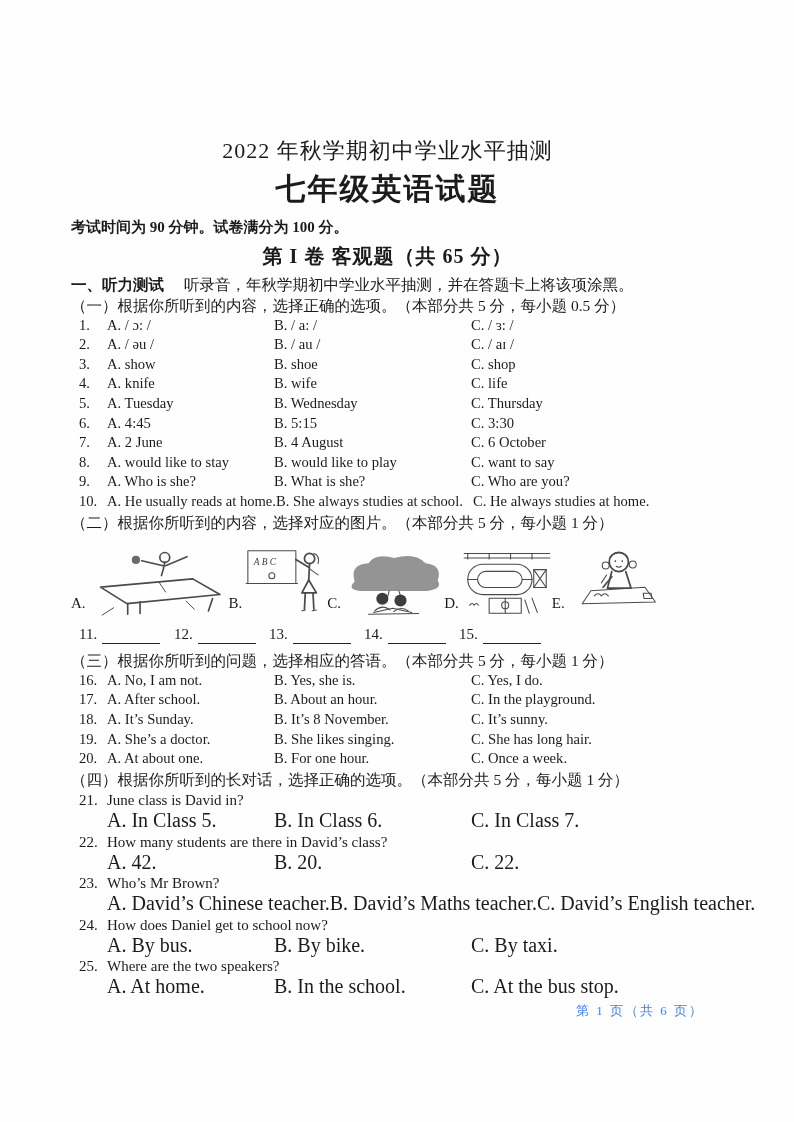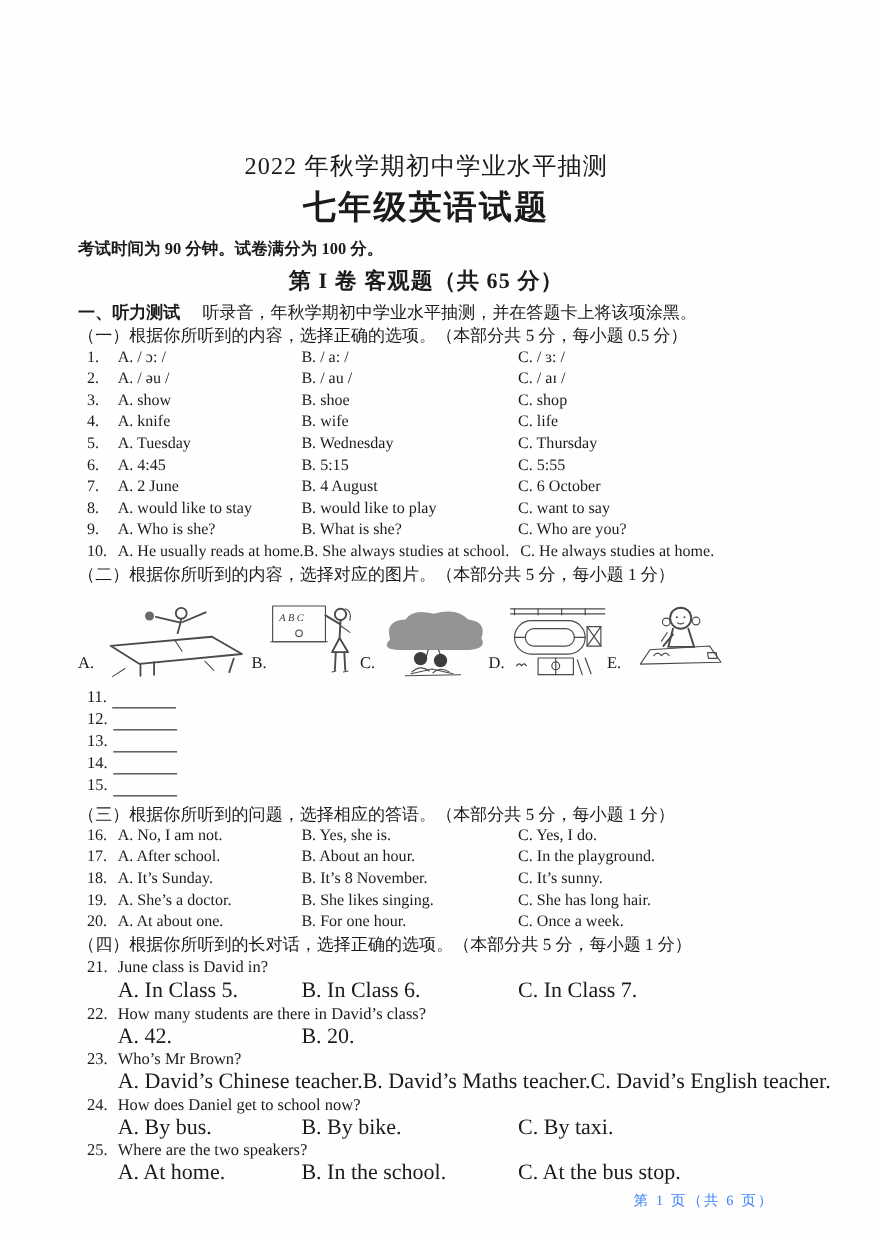--- a/index.html
+++ b/index.html
@@ -27,21 +27,21 @@
   .oB{flex:0 0 197px;overflow:visible;}
   .oC{flex:1;overflow:visible;}
   
   .pics-row{display:flex;align-items:flex-end;width:662px;margin-top:4px;height:80px;}
   .pic-group{display:flex;align-items:flex-end;}
   .pic-label{font-size:15px;line-height:18px;margin-right:3px;margin-bottom:4px;}
   .pic-group svg{display:block;}
   .ln{fill:none;stroke:#4a4a4a;stroke-width:2;stroke-linecap:round;stroke-linejoin:round;}
   .thin{stroke-width:1.2;}
   
-  .blanks-row{display:flex;padding-left:8px;margin-top:8px;font-size:15px;line-height:20px;flex-direction:column;}
+  .blanks-row{display:flex;padding-left:8px;margin-top:8px;font-size:15px;line-height:20px;}
   .blank-item{width:95px;display:flex;align-items:flex-end;}
   .blank-line{display:inline-block;width:58px;border-bottom:1.5px solid #222;height:14px;margin-left:5px;}
   
   .q4-block{margin-top:1px;}
   .q4-qline{display:flex;padding-left:8px;font-size:15px;line-height:20.2px;}
   .q4-text{flex:1;}
   .q4-opts{display:flex;padding-left:36px;font-size:20px;line-height:20.2px;white-space:nowrap;}
   .footer{ text-align:right;font-size:13px;line-height:18px;margin-top:6px;letter-spacing:2px;color:#3b82f6;}
 </style>
 </head>
@@ -88,21 +88,21 @@
     <div class="qrow">
       <span class="qnum">5.</span>
       <span class="oA">A. Tuesday</span>
       <span class="oB">B. Wednesday</span>
       <span class="oC">C. Thursday</span>
     </div>
     <div class="qrow">
       <span class="qnum">6.</span>
       <span class="oA">A. 4:45</span>
       <span class="oB">B. 5:15</span>
-      <span class="oC">C. 5:55</span>
+      <span class="oC">C. 3:30</span>
     </div>
     <div class="qrow">
       <span class="qnum">7.</span>
       <span class="oA">A. 2 June</span>
       <span class="oB">B. 4 August</span>
       <span class="oC">C. 6 October</span>
     </div>
     <div class="qrow">
       <span class="qnum">8.</span>
       <span class="oA">A. would like to stay</span>
@@ -289,20 +289,21 @@
       </div>
     </div>
     <div class="q4-block">
       <div class="q4-qline">
         <span class="qnum">22.</span>
         <span class="q4-text">How many students are there in David’s class?</span>
       </div>
       <div class="q4-opts">
         <span class="oA">A. 42.</span>
         <span class="oB">B. 20.</span>
+        <span class="oC">C. 22.</span>
       </div>
     </div>
     <div class="q4-block">
       <div class="q4-qline">
         <span class="qnum">23.</span>
         <span class="q4-text">Who’s Mr Brown?</span>
       </div>
       <div class="q4-opts">
         <span class="oA" style="flex:0 0 170px;">A. David’s Chinese teacher.</span>
         <span class="oB" style="flex:0 0 170px;">B. David’s Maths teacher.</span>

